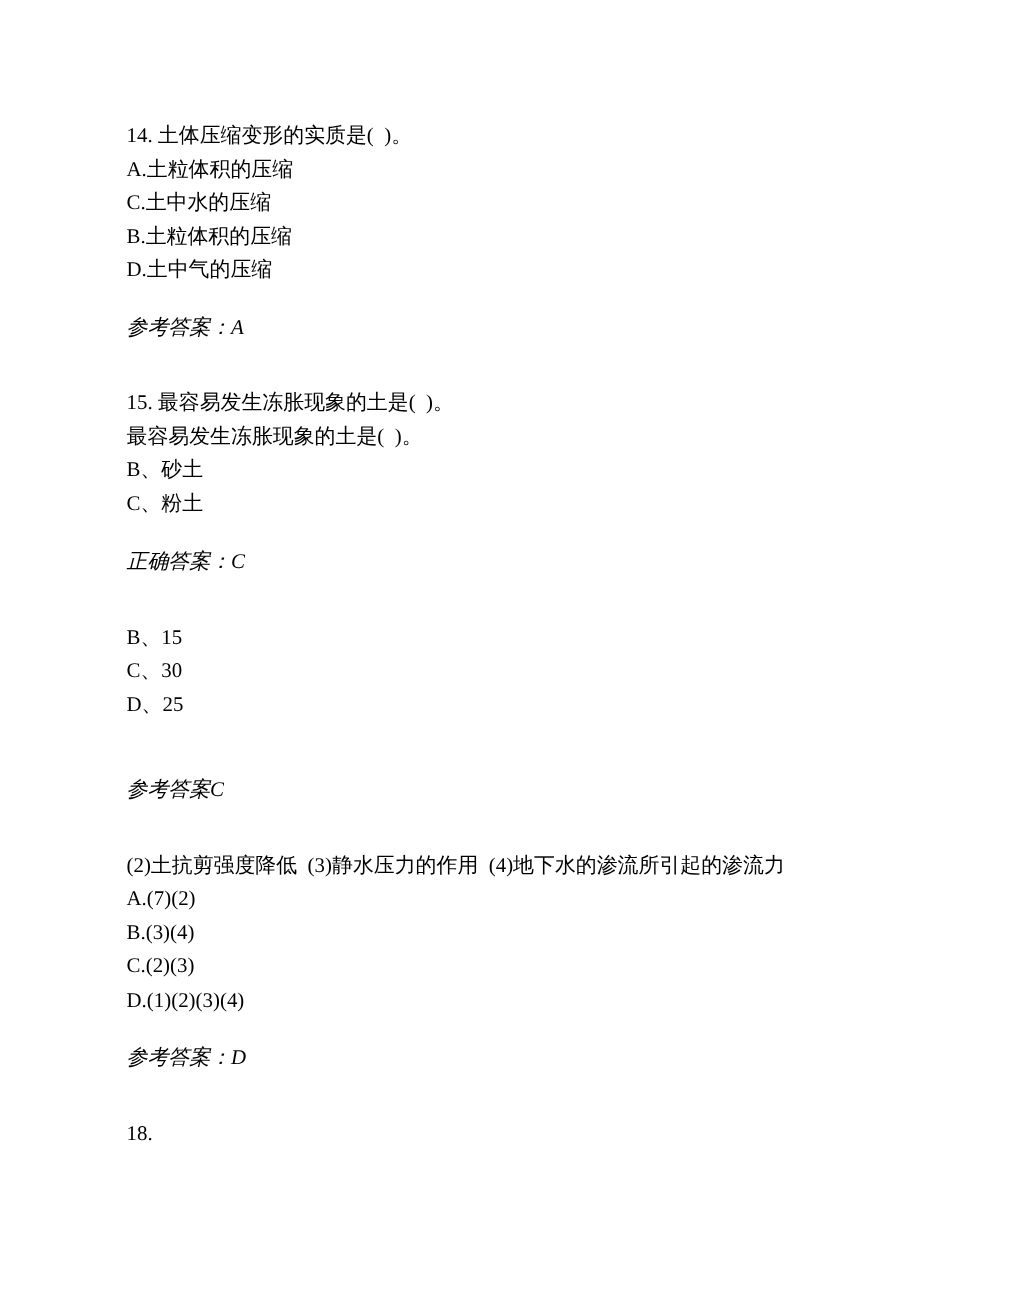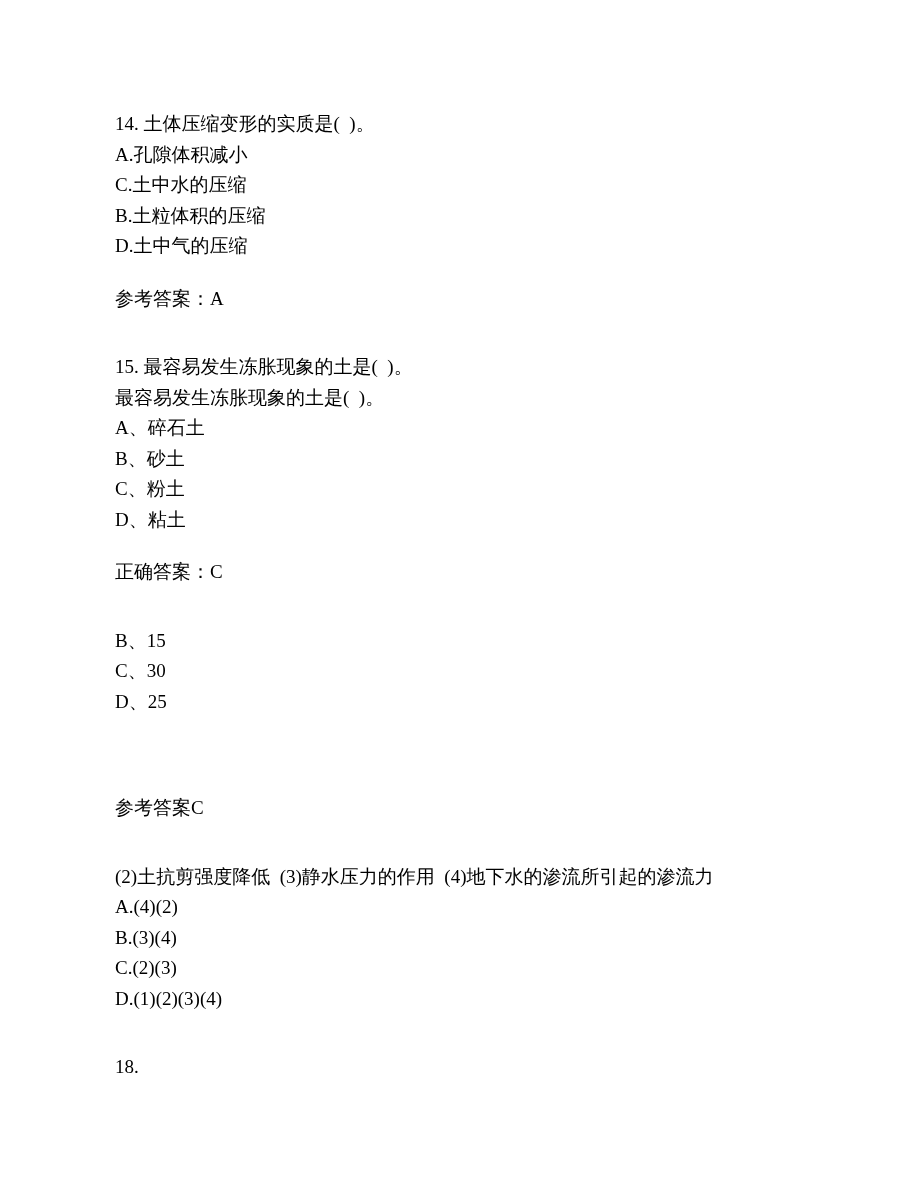--- a/index.html
+++ b/index.html
@@ -18,61 +18,63 @@
     }
     .question {
       margin-bottom: 40px;
     }
     .line {
       margin-bottom: 2px;
       white-space: pre-wrap;
     }
     .answer-block {
       margin-top: 24px;
+      font-style: italic;
     }
   </style>
 </head>
 <body>
 
 <div class="question">
   <div class="line"><span>14.</span> <span>土体压缩变形的实质是(  )。</span></div>
-  <div class="line">A.孔隙体积减小</div>
+  <div class="line">A.土粒体积的压缩</div>
   <div class="line">C.土中水的压缩</div>
   <div class="line">B.土粒体积的压缩</div>
   <div class="line">D.土中气的压缩</div>
   <div class="answer-block">
     <div class="line">参考答案：A</div>
   </div>
 </div>
 
 <div class="question">
   <div class="line"><span>15.</span> <span>最容易发生冻胀现象的土是(  )。</span></div>
   <div class="line">最容易发生冻胀现象的土是(  )。</div>
-  <div class="line">A、碎石土</div>
   <div class="line">B、砂土</div>
   <div class="line">C、粉土</div>
-  <div class="line">D、粘土</div>
   <div class="answer-block">
     <div class="line">正确答案：C</div>
   </div>
 </div>
 
 <div class="question">
   <div class="line">B、15</div>
   <div class="line">C、30</div>
   <div class="line">D、25</div>
-  <div class="answer-block" style="margin-top: 78px;">
+  <div class="answer-block" style="margin-top: 50px;">
     <div class="line">参考答案C</div>
   </div>
 </div>
 
 <div class="question">
   <div class="line">(2)土抗剪强度降低  (3)静水压力的作用  (4)地下水的渗流所引起的渗流力</div>
-  <div class="line">A.(4)(2)</div>
+  <div class="line">A.(7)(2)</div>
   <div class="line">B.(3)(4)</div>
   <div class="line">C.(2)(3)</div>
   <div class="line">D.(1)(2)(3)(4)</div>
+  <div class="answer-block">
+    <div class="line">参考答案：D</div>
+  </div>
 </div>
 
 <div class="question">
   <div class="line">18.</div>
 
 </div>
 
 </body></html>

